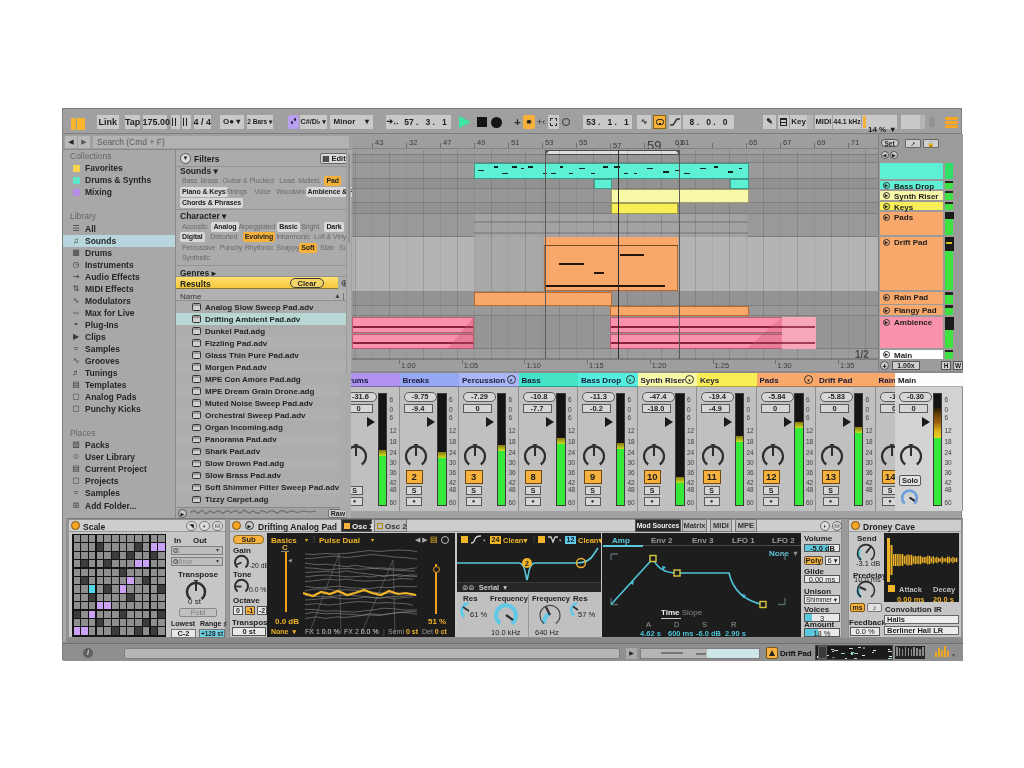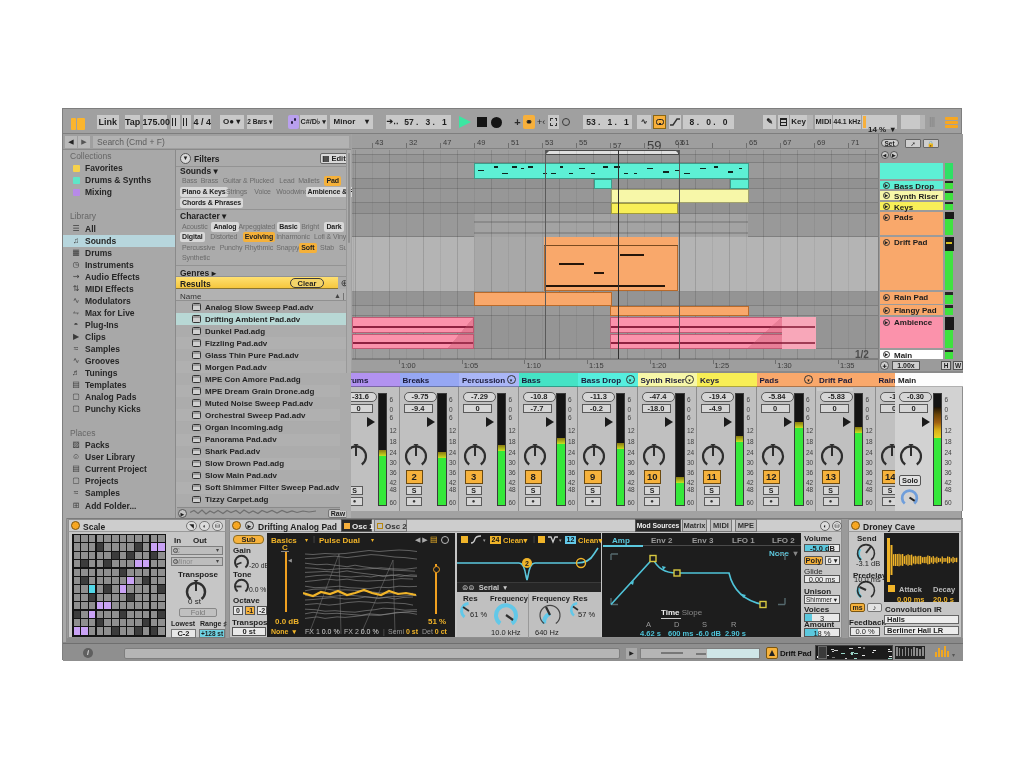--- a/index.html
+++ b/index.html
@@ -212,21 +212,21 @@
 <div style="position:absolute;left:129px;top:326.5500000000001px;width:9px;height:7.5px;border:1px solid #333;border-radius:1.5px;background:#cfcfcf;box-shadow:inset 0 2px 0 #9a9a9a"></div>
 <div style="position:absolute;left:142px;top:326.0500000000001px;font-size:8px;font-weight:bold;color:#242424">Panorama Pad.adv</div>
 <div style="position:absolute;left:113px;top:336.60000000000014px;width:175px;height:12.05px;background:#acacac"></div>
 <div style="position:absolute;left:129px;top:338.60000000000014px;width:9px;height:7.5px;border:1px solid #333;border-radius:1.5px;background:#cfcfcf;box-shadow:inset 0 2px 0 #9a9a9a"></div>
 <div style="position:absolute;left:142px;top:338.10000000000014px;font-size:8px;font-weight:bold;color:#242424">Shark Pad.adv</div>
 <div style="position:absolute;left:113px;top:348.65000000000015px;width:175px;height:12.05px;background:#b0b0b0"></div>
 <div style="position:absolute;left:129px;top:350.65000000000015px;width:9px;height:7.5px;border:1px solid #333;border-radius:1.5px;background:#cfcfcf;box-shadow:inset 0 2px 0 #9a9a9a"></div>
 <div style="position:absolute;left:142px;top:350.15000000000015px;font-size:8px;font-weight:bold;color:#242424">Slow Drown Pad.adg</div>
 <div style="position:absolute;left:113px;top:360.70000000000016px;width:175px;height:12.05px;background:#acacac"></div>
 <div style="position:absolute;left:129px;top:362.70000000000016px;width:9px;height:7.5px;border:1px solid #333;border-radius:1.5px;background:#cfcfcf;box-shadow:inset 0 2px 0 #9a9a9a"></div>
-<div style="position:absolute;left:142px;top:362.20000000000016px;font-size:8px;font-weight:bold;color:#242424">Slow Main Pad.adv</div>
+<div style="position:absolute;left:142px;top:362.20000000000016px;font-size:8px;font-weight:bold;color:#242424">Slow Brass Pad.adv</div>
 <div style="position:absolute;left:113px;top:372.75000000000017px;width:175px;height:12.05px;background:#b0b0b0"></div>
 <div style="position:absolute;left:129px;top:374.75000000000017px;width:9px;height:7.5px;border:1px solid #333;border-radius:1.5px;background:#cfcfcf;box-shadow:inset 0 2px 0 #9a9a9a"></div>
 <div style="position:absolute;left:142px;top:374.25000000000017px;font-size:8px;font-weight:bold;color:#242424">Soft Shimmer Filter Sweep Pad.adv</div>
 <div style="position:absolute;left:113px;top:384.8000000000002px;width:175px;height:12.05px;background:#acacac"></div>
 <div style="position:absolute;left:129px;top:386.8000000000002px;width:9px;height:7.5px;border:1px solid #333;border-radius:1.5px;background:#cfcfcf;box-shadow:inset 0 2px 0 #9a9a9a"></div>
 <div style="position:absolute;left:142px;top:386.3000000000002px;font-size:8px;font-weight:bold;color:#242424">Tizzy Carpet.adg</div>
 <div style="position:absolute;left:113px;top:407px;width:175px;height:0px"></div>
 <div style="position:absolute;left:114px;top:398px;width:173px;height:11px;background:#a2a2a2;border-top:1px solid #8a8a8a"></div>
 <div style="position:absolute;left:115px;top:399.5px;width:9px;height:9px;border:1px solid #555;border-radius:50%;background:#c5c5c5;font-size:5px;text-align:center;line-height:8px">▶</div>
 <svg style="position:absolute;left:127px;top:399px" width="130" height="9" viewBox="0 0 130 9">
@@ -1079,21 +1079,21 @@
 <div style="position:absolute;left:639px;top:511px;font-size:7.5px;color:#999">S</div>
 <div style="position:absolute;left:633px;top:520px;font-size:7.5px;font-weight:bold;color:#4fc3d8">-6.0 dB</div>
 <div style="position:absolute;left:668px;top:511px;font-size:7.5px;color:#999">R</div>
 <div style="position:absolute;left:662px;top:520px;font-size:7.5px;font-weight:bold;color:#4fc3d8">2.90 s</div>
 <div style="position:absolute;left:741px;top:425px;font-size:8px;font-weight:bold">Volume</div>
 <div style="position:absolute;left:741px;top:434.5px;width:36px;height:8.5px;background:#e8e8e8;border:1px solid #555"></div>
 <div style="position:absolute;left:742px;top:435.5px;width:24px;height:6.5px;background:#5bc8de"></div>
 <div style="position:absolute;left:747px;top:435px;font-size:7.5px;font-weight:bold">-5.0 dB</div>
 <div style="position:absolute;left:741px;top:447px;width:19px;height:9px;background:#f6b23c;border:1px solid #555;border-radius:2px;font-size:7.5px;font-weight:bold;text-align:center;line-height:8px">Poly</div>
 <div style="position:absolute;left:762px;top:447px;width:15px;height:9px;background:#e8e8e8;border:1px solid #555;font-size:7.5px;text-align:center;line-height:8px">6 ▾</div>
-<div style="position:absolute;left:741px;top:458px;font-size:8px;font-weight:normal">Glide</div>
+<div style="position:absolute;left:741px;top:458px;font-size:8px;font-weight:bold">Glide</div>
 <div style="position:absolute;left:741px;top:465.5px;width:36px;height:8.5px;background:#e8e8e8;border:1px solid #555;font-size:7.5px;text-align:center;line-height:7.5px">0.00 ms</div>
 <div style="position:absolute;left:741px;top:478px;font-size:8px;font-weight:bold">Unison</div>
 <div style="position:absolute;left:741px;top:486px;width:36px;height:8.5px;background:#e8e8e8;border:1px solid #555;font-size:6.5px;line-height:7.5px;padding-left:1px;white-space:nowrap">Shimmer ▾</div>
 <div style="position:absolute;left:741px;top:496px;font-size:8px;font-weight:bold">Voices</div>
 <div style="position:absolute;left:741px;top:504px;width:36px;height:8.5px;background:#e8e8e8;border:1px solid #555"></div>
 <div style="position:absolute;left:742px;top:505px;width:7px;height:6.5px;background:#5bc8de"></div>
 <div style="position:absolute;left:741px;top:505px;width:36px;font-size:7.5px;text-align:center">3</div>
 <div style="position:absolute;left:741px;top:511px;font-size:8px;font-weight:bold">Amount</div>
 <div style="position:absolute;left:741px;top:519px;width:36px;height:8.5px;background:#e8e8e8;border:1px solid #555"></div>
 <div style="position:absolute;left:742px;top:520px;width:13px;height:6.5px;background:#5bc8de"></div>

